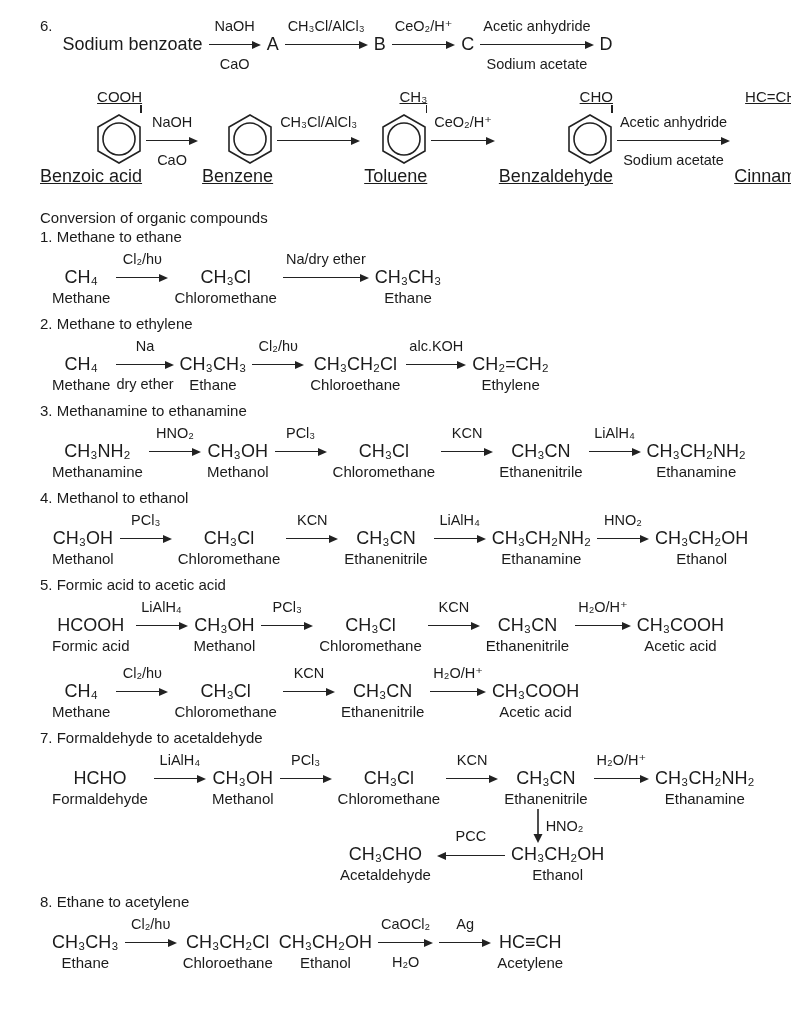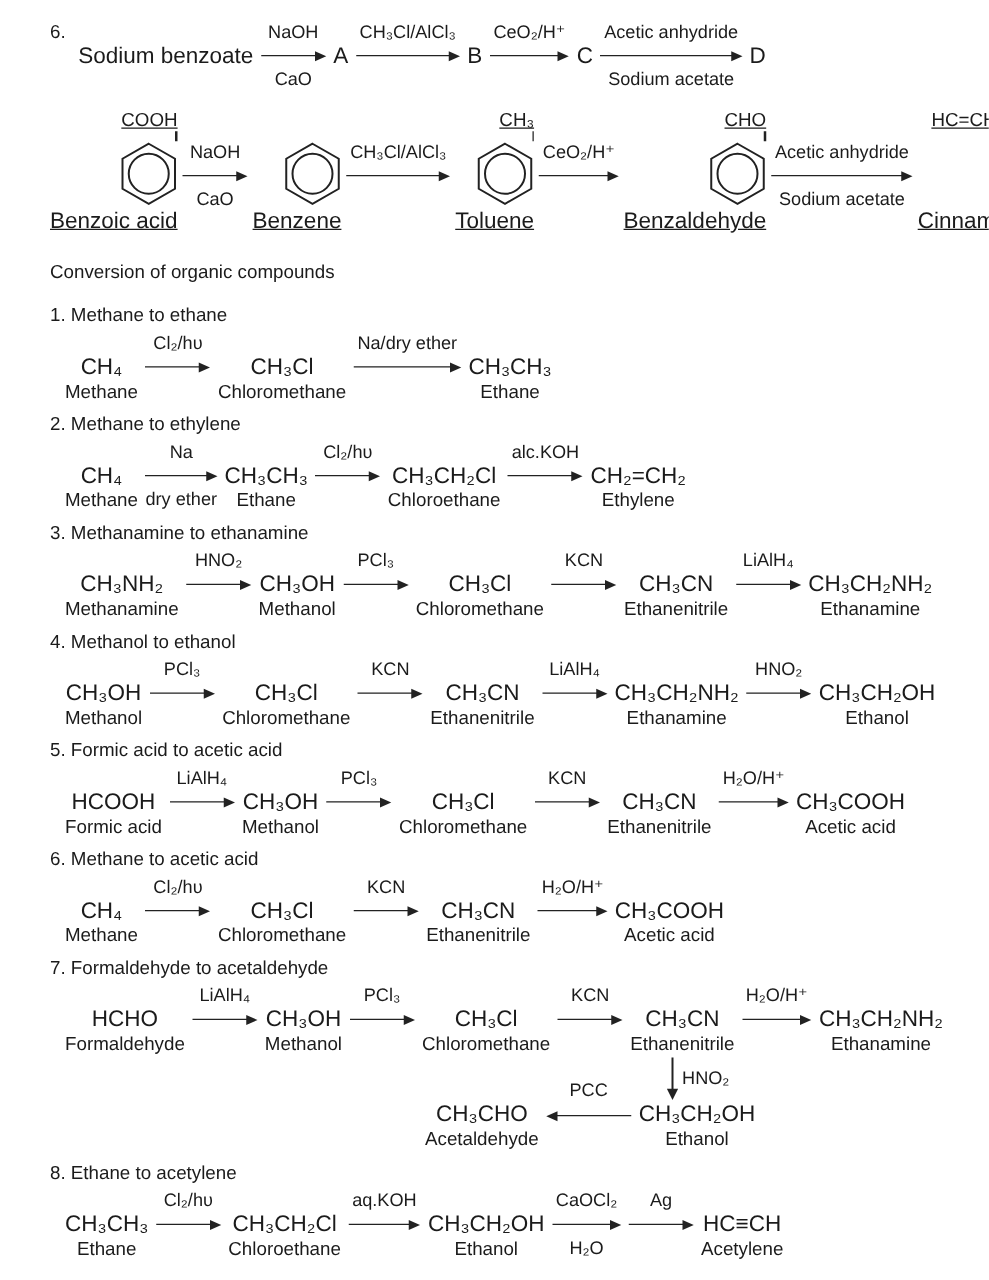--- a/index.html
+++ b/index.html
@@ -38,21 +38,21 @@
 
   
   .structrow{align-items:flex-end;margin-left:0;margin-top:12px;gap:4px;}
   .scell{display:flex;flex-direction:column;align-items:flex-end;text-decoration:underline;}
   .subst{height:19px;display:flex;align-items:flex-end;justify-content:center;white-space:nowrap;font-size:15px;}
   .sbond{width:1.6px;height:8px;background:#222;}
   .ringwrap{height:52px;display:flex;align-items:center;}
   .sname{height:22px;display:flex;align-items:flex-end;white-space:nowrap;font-size:18px;}
   .sspacer{height:17px;}
 
-  .title{margin-top:22px;margin-bottom:18px;}
+  .title{margin-top:22px;margin-bottom:2px;}
   .conv{margin-bottom:8px;}
   .heading{margin-top:2px;margin-bottom:4px;}
 
   
   .ext7{margin-left:300px;margin-top:-2px;}
   .ext7 .above{height:38px;min-height:38px;}
   .ext7 .arrow .above{align-items:flex-end;padding-bottom:1px;}
   .ext7 .ar{min-width:68px;}
   .downwrap{display:flex;align-items:center;align-self:flex-end;}
   .downwrap svg{display:block;margin-right:2px;}
@@ -541,21 +541,20 @@
         </div>
         <div class="cell compound">
           <div class="above"></div>
           <div class="formula">CH₃COOH</div>
           <div class="below cname">Acetic acid</div>
         </div>
       </div>
   </div>
 
   <div class="conv">
-    <div class="heading">6. Methane to acetic acid</div>
     <div class="chain">
         <div class="cell compound">
           <div class="above"></div>
           <div class="formula">CH₄</div>
           <div class="below cname">Methane</div>
         </div>
         <div class="cell arrow">
           <div class="above">Cl₂/hυ</div>
           <div class="mid">
             <div class="ar">
@@ -721,30 +720,20 @@
               <span class="head"></span>
             </div>
           </div>
           <div class="below"></div>
         </div>
         <div class="cell compound">
           <div class="above"></div>
           <div class="formula">CH₃CH₂Cl</div>
           <div class="below cname">Chloroethane</div>
         </div>
-        <div class="cell arrow">
-          <div class="above">aq.KOH</div>
-          <div class="mid">
-            <div class="ar">
-              <span class="shaft"></span>
-              <span class="head"></span>
-            </div>
-          </div>
-          <div class="below"></div>
-        </div>
         <div class="cell compound">
           <div class="above"></div>
           <div class="formula">CH₃CH₂OH</div>
           <div class="below cname">Ethanol</div>
         </div>
         <div class="cell arrow">
           <div class="above">CaOCl₂</div>
           <div class="mid">
             <div class="ar">
               <span class="shaft"></span>

